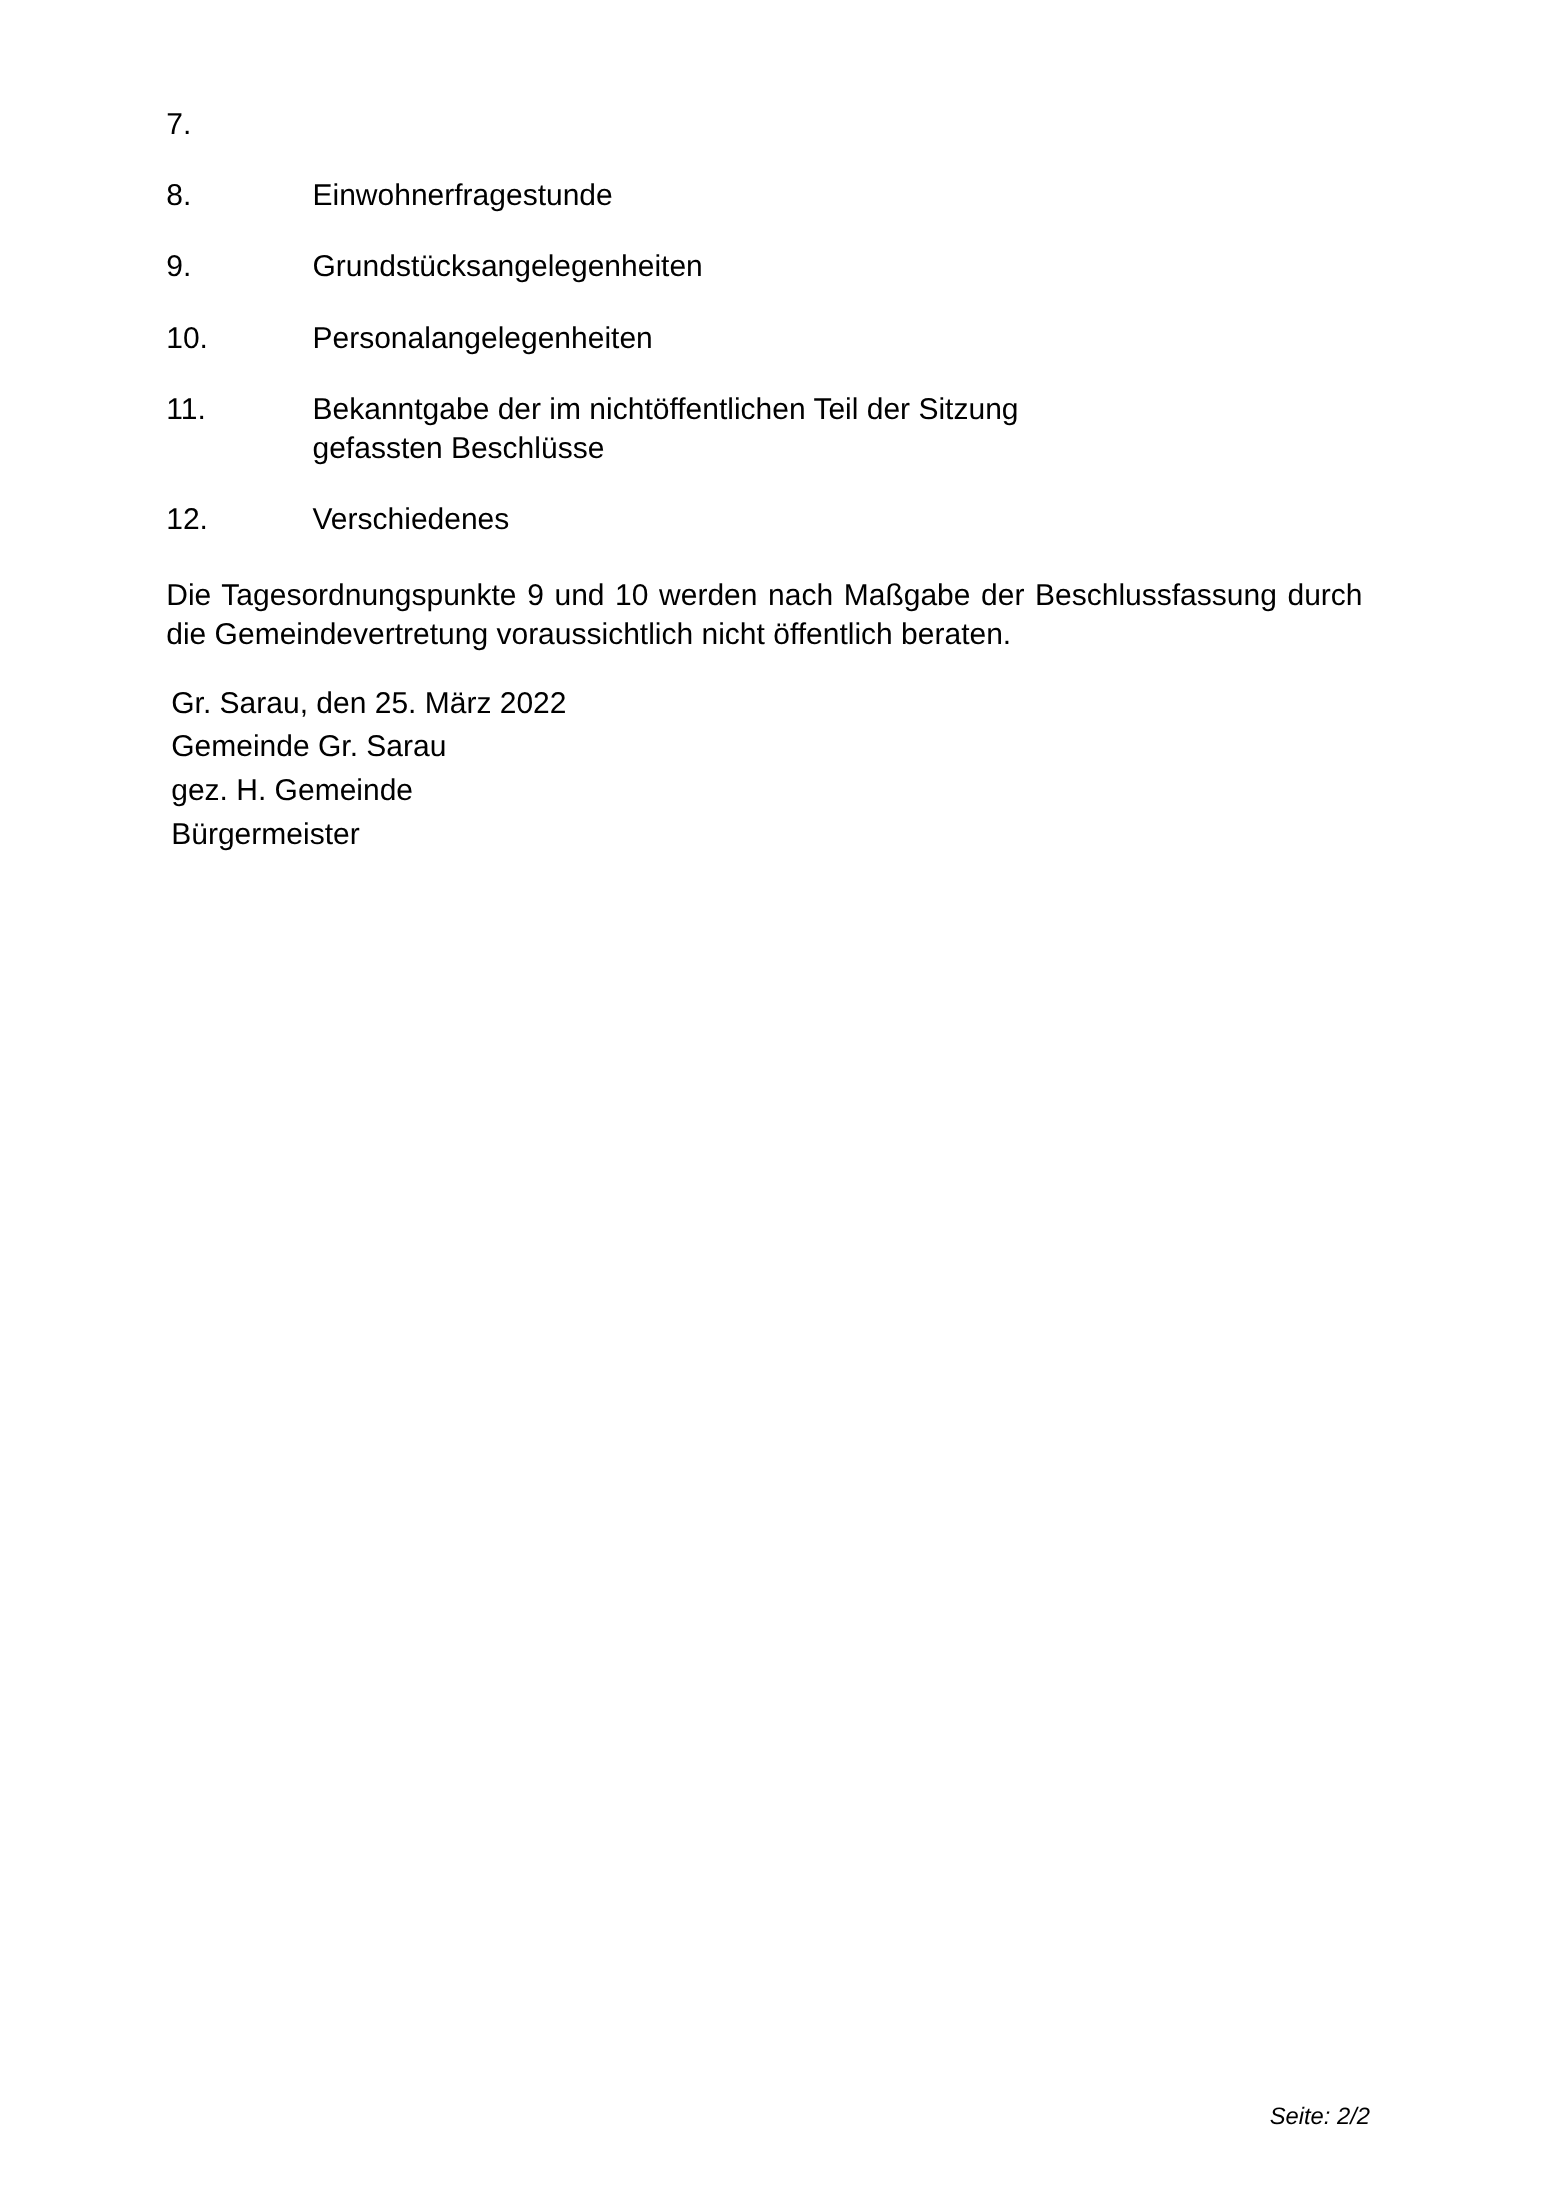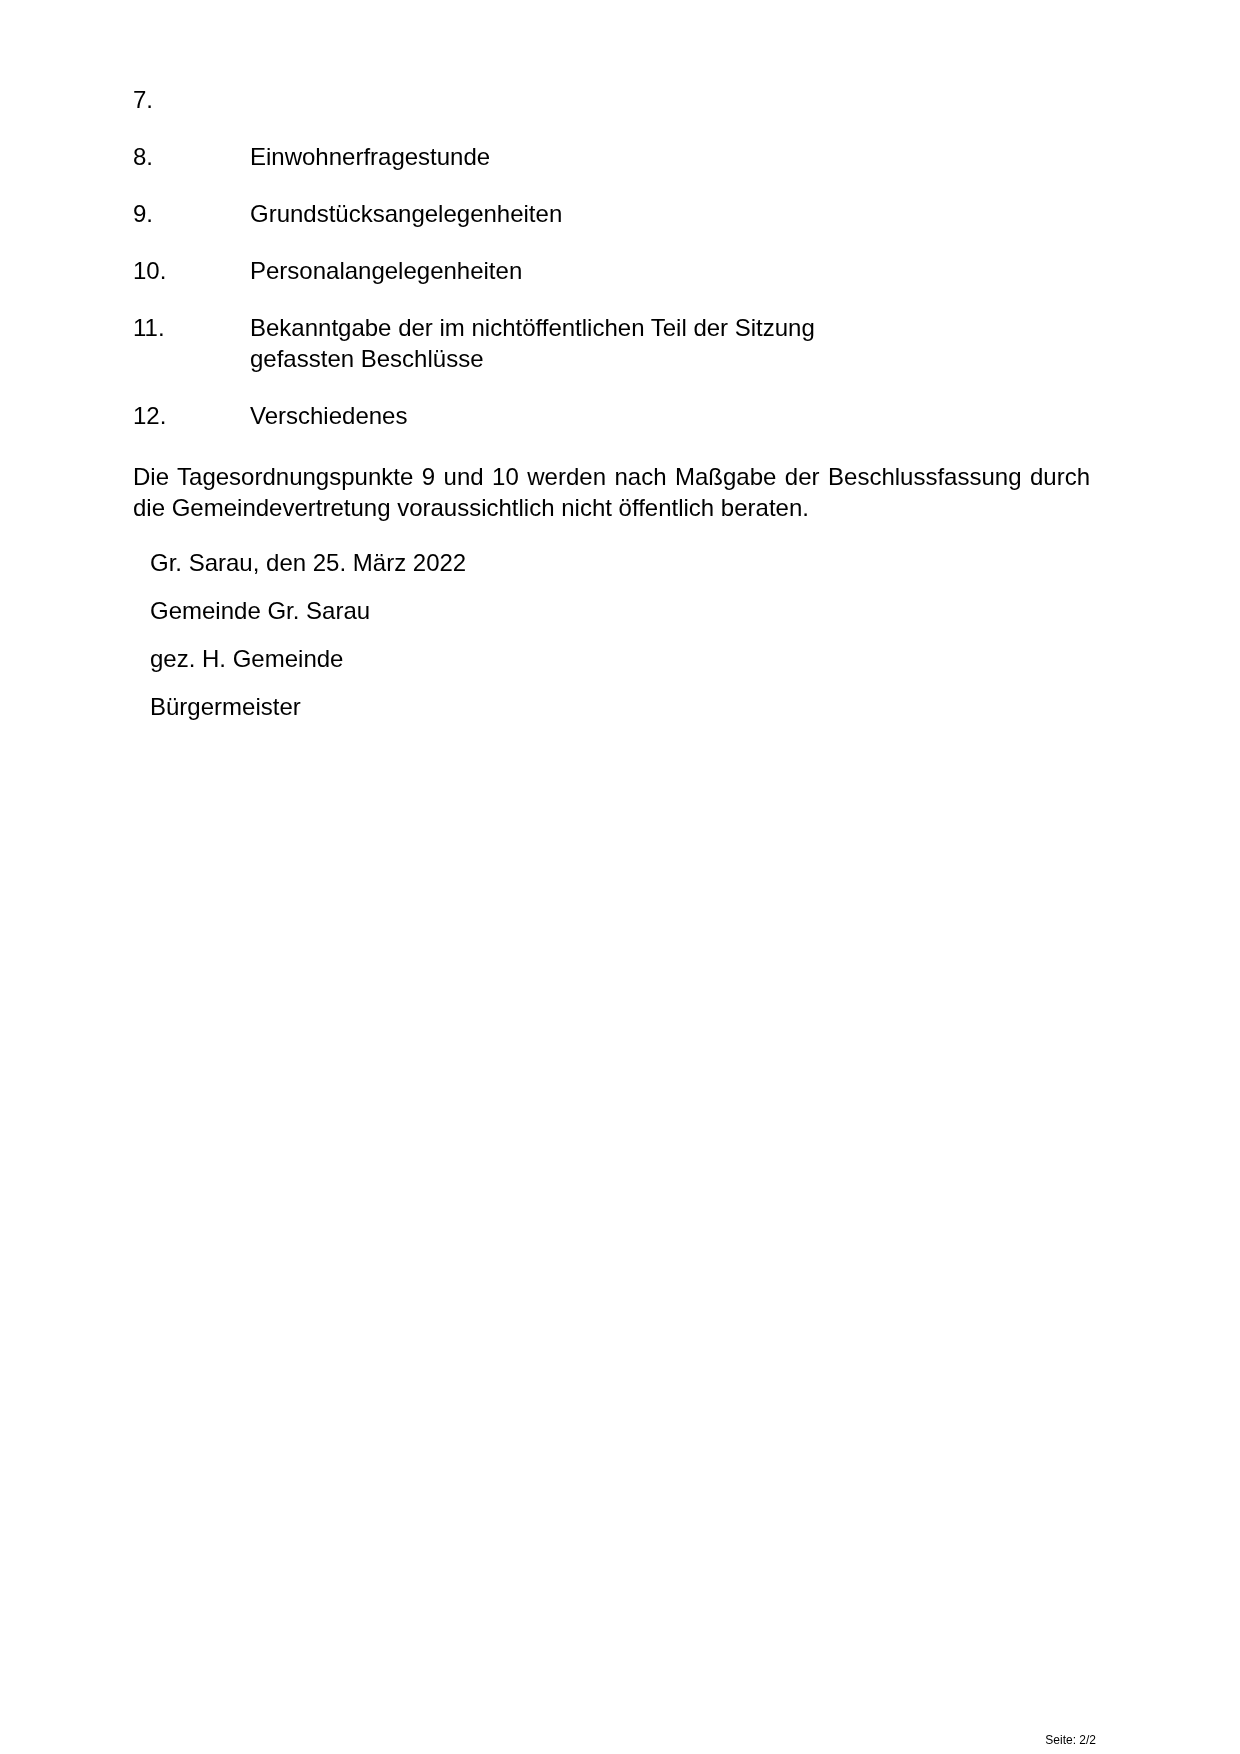--- a/index.html
+++ b/index.html
@@ -35,28 +35,29 @@
     white-space: pre-line;
   }
   .note {
     margin: 30px 0 0 0;
     text-align: justify;
   }
   .closing {
     margin-top: 24px;
   }
   .closing div {
-    margin: 17px;
+    margin: 4px;
   }
   .footer {
     position: absolute;
-    top: 1728px;
+    top: 1682px;
     right: 144px;
-    font-size: 12px;
+    font-size: 19px;
     line-height: 24px;
+    font-style: italic;
   }
 </style>
 </head>
 <body>
 
 <div class="page">
   <div class="content">
 
     <div id="agenda-list">
   <div class="agenda-item">

